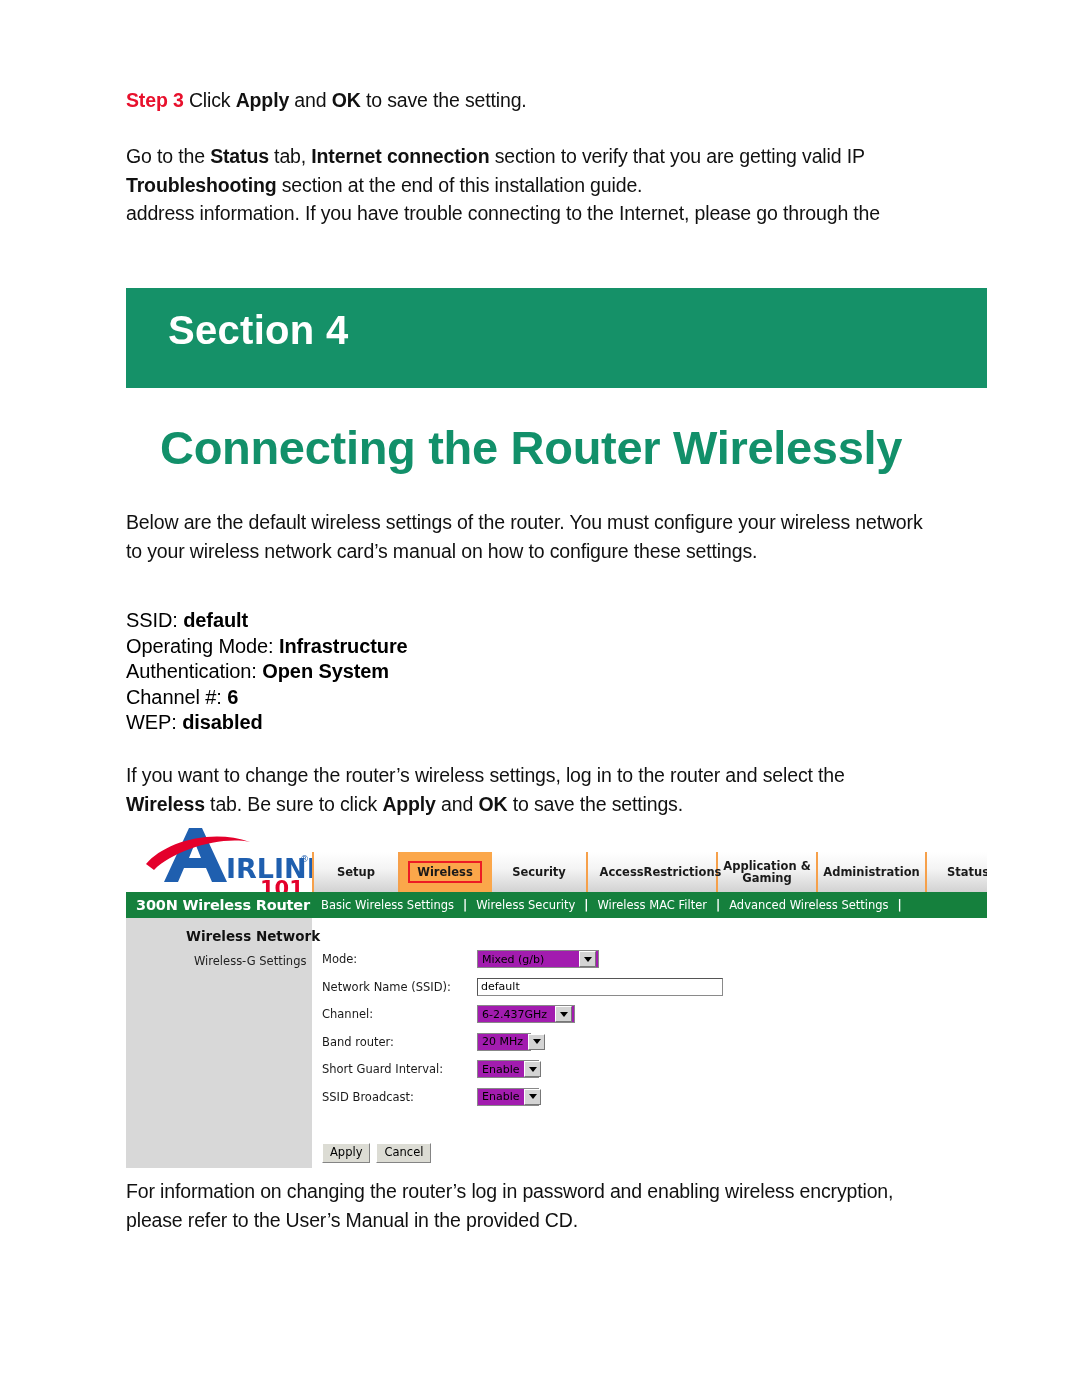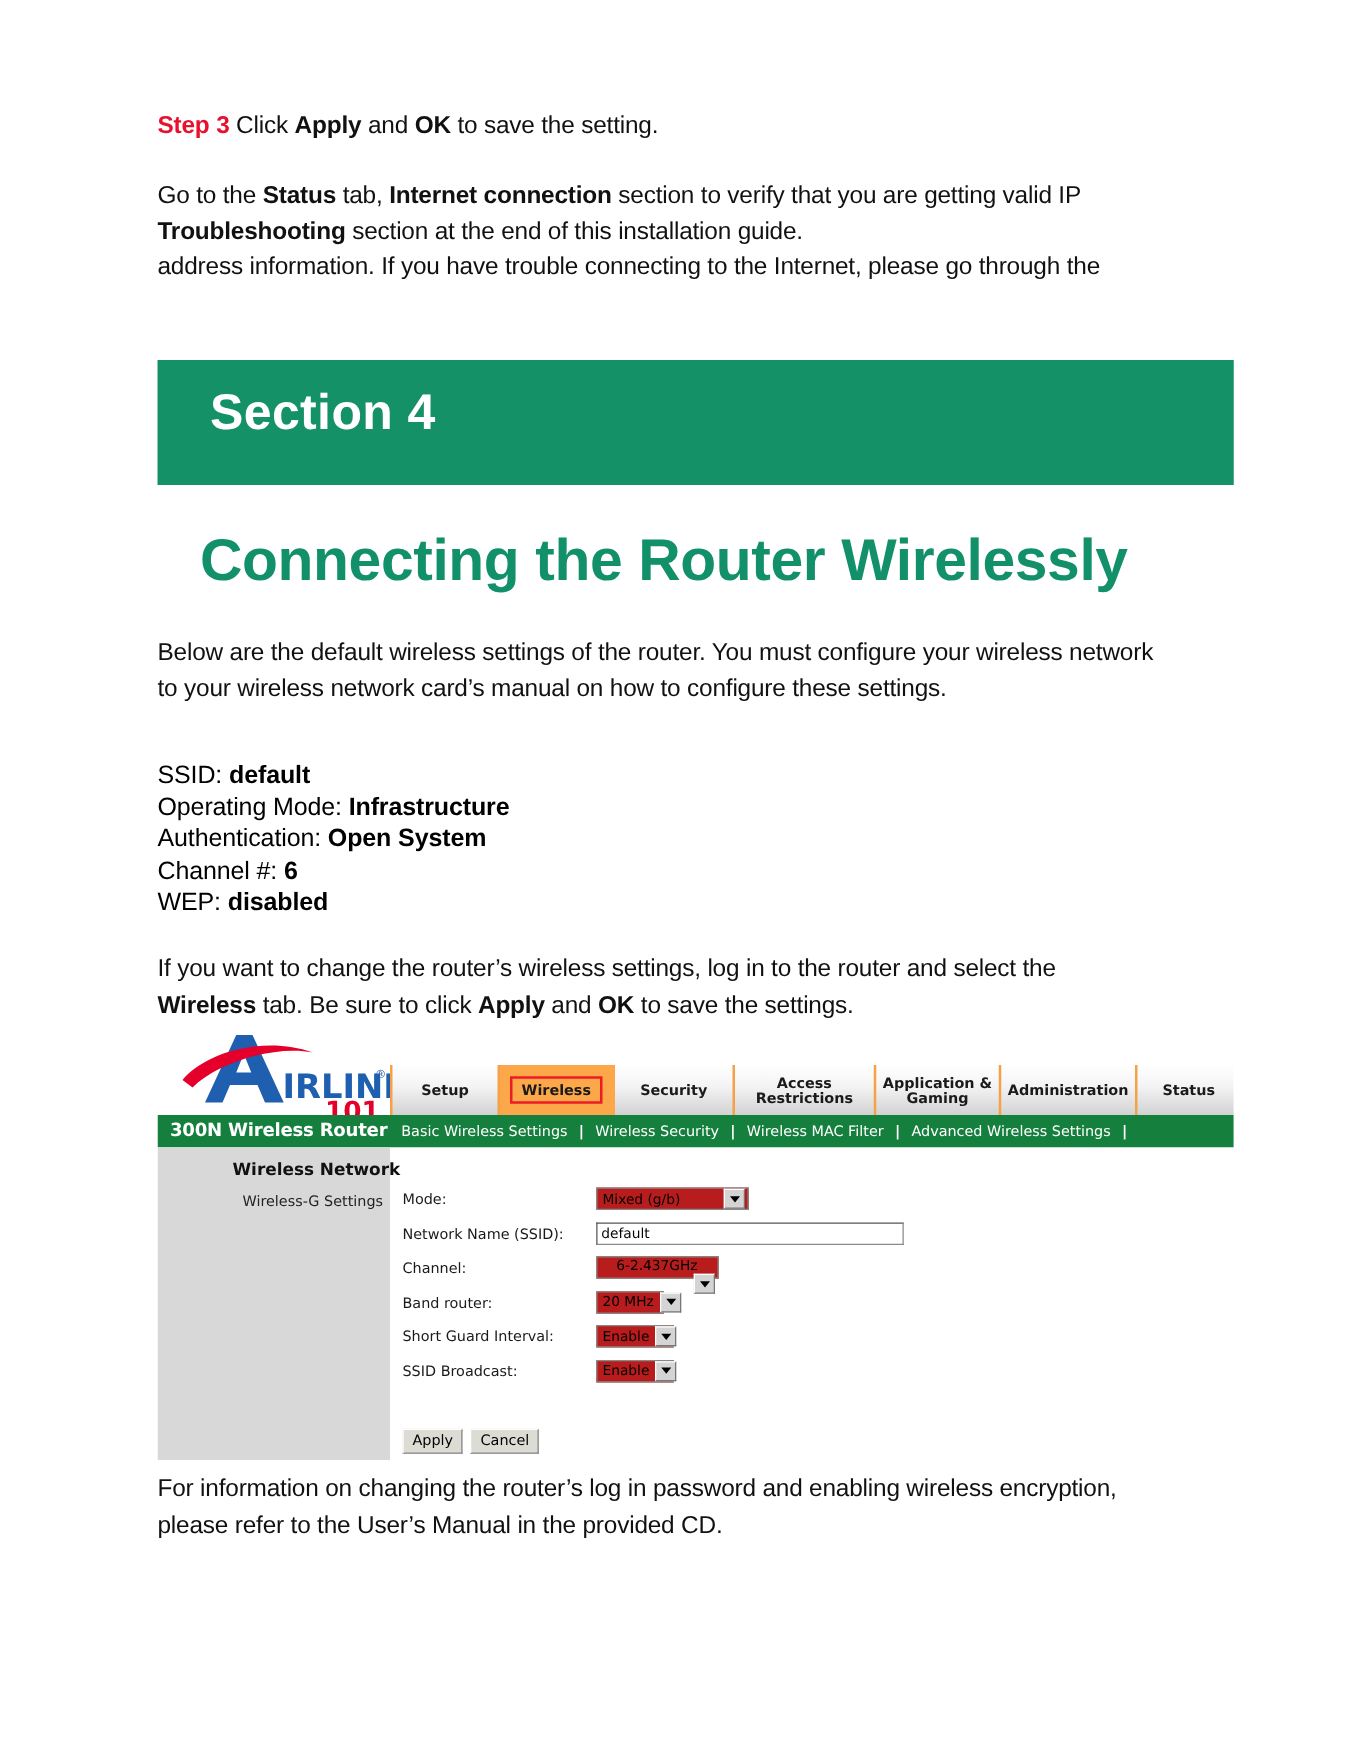--- a/index.html
+++ b/index.html
@@ -208,21 +208,21 @@
   .form-label {
     width: 155px;
     font-size: 11.5px;
     color: #1a1a1a;
     white-space: nowrap;
   }
   .ctl-select {
     display: inline-flex;
     align-items: center;
     border: 1px solid #888;
-    background: #b91c1c;
+    background: #a21caf;
     height: 18px;
     box-sizing: border-box;
     font-size: 11px;
     color: #000;
     padding-left: 4px;
     text-align: center;
   }
   .ctl-select .sel-text { padding-right: 5px; white-space: nowrap; }
   .ctl-select .arrow-btn {
     width: 15px;
@@ -237,21 +237,21 @@
     justify-content: center;
     flex: 0 0 auto;
   }
   .arrow-btn .caret {
     width: 0; height: 0;
     border-left: 4px solid transparent;
     border-right: 4px solid transparent;
     border-top: 5px solid #000;
   }
   .ctl-select.w-mode { width: 122px; }
-  .ctl-select.w-chan { width: 98px; flex-direction: column; }
+  .ctl-select.w-chan { width: 98px; }
   .ctl-select.w-band { width: 54px; }
   .ctl-select.w-en   { width: 62px; }
 
   .ctl-text {
     width: 246px;
     height: 18px;
     box-sizing: border-box;
     border: 1px solid #8a8a8a;
     border-top-color: #555;
     border-left-color: #555;
@@ -331,21 +331,21 @@
     <div class="tabstrip">
       <div class="tab" style="width:88px;">
         <span>Setup</span>
       </div>
       <div class="tab active" style="width:92px;">
         <span class="tab-box">Wireless</span>
       </div>
       <div class="tab" style="width:96px;">
         <span>Security</span>
       </div>
-      <div class="tab" style="width:113px; flex-direction:column;">
+      <div class="tab" style="width:113px; flex-direction:row;margin-left:17px;">
         <span>Access</span>
         <span>Restrictions</span>
       </div>
       <div class="tab" style="width:100px; flex-direction:column;">
         <span>Application &amp;</span>
         <span>Gaming</span>
       </div>
       <div class="tab" style="width:109px;">
         <span>Administration</span>
       </div>

